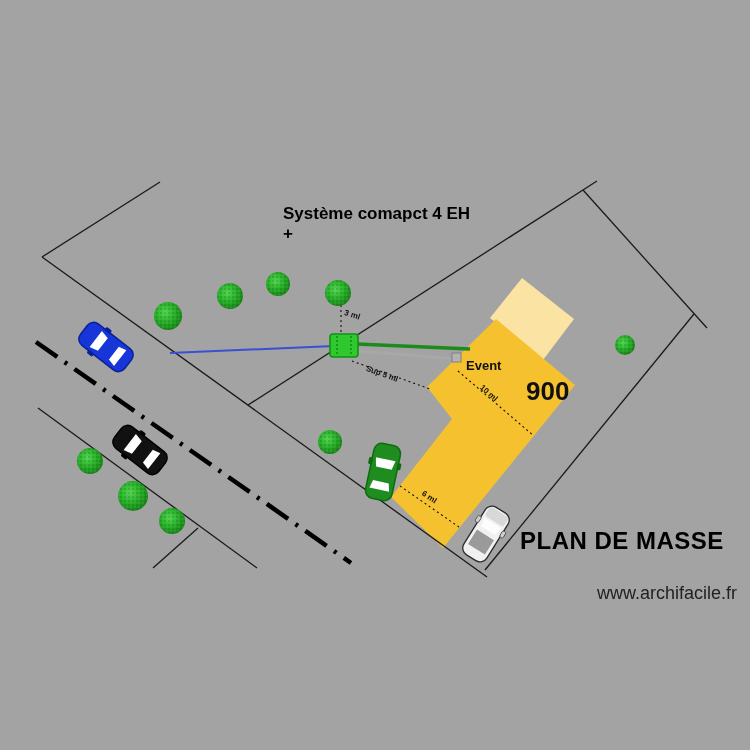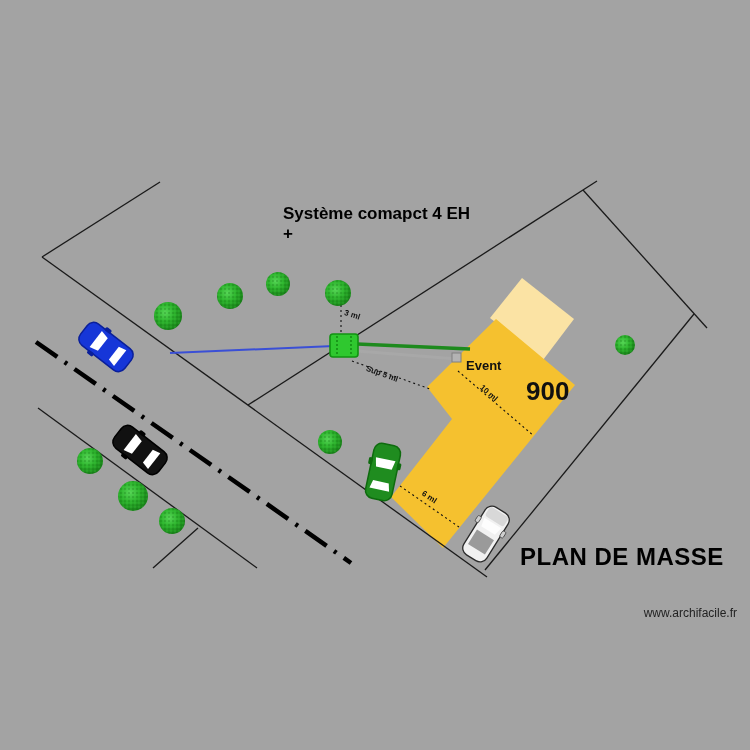--- a/index.html
+++ b/index.html
@@ -2,22 +2,22 @@
 <html><head>
 <meta charset="utf-8">
 <style>
   html,body{margin:0;padding:0;background:#fff;}
   #stage{position:relative;width:750px;height:750px;background:#a3a3a3;overflow:hidden;
          font-family:"Liberation Sans",sans-serif;}
   #plan-svg{position:absolute;left:0;top:0;}
   .lbl{position:absolute;color:#000;white-space:nowrap;font-family:"Liberation Sans",sans-serif;}
   .title-block{left:283px;top:204px;font-size:17px;font-weight:bold;line-height:20px;color:#000;}
   .parcel-number{left:526px;top:376px;font-size:26px;font-weight:700;color:#101010;}
-  .plan-title{left:520px;top:527px;font-size:24px;font-weight:bold;letter-spacing:.5px;color:#000;margin-top:16px;}
-  .watermark{right:13px;top:606px;font-size:12px;color:#222;}
+  .plan-title{left:520px;top:527px;font-size:24px;font-weight:bold;letter-spacing:.5px;color:#000;}
+  .watermark{right:13px;top:583px;font-size:18px;color:#222;}
   .measure{font-size:8px;font-weight:600;color:#111;transform-origin:left top;}
   .m-3ml{left:346px;top:308px;transform:rotate(18deg);}
   .m-sup{left:368px;top:364px;transform:rotate(20deg);}
   .m-10ml{left:484px;top:383px;transform:rotate(41deg);}
   .m-6ml{left:425px;top:489px;transform:rotate(33deg);}
   .m-vent{left:458px;top:358px;font-size:13px;font-weight:bold;transform:none;padding-left:8px;}
 </style>
 </head>
 <body>
 

